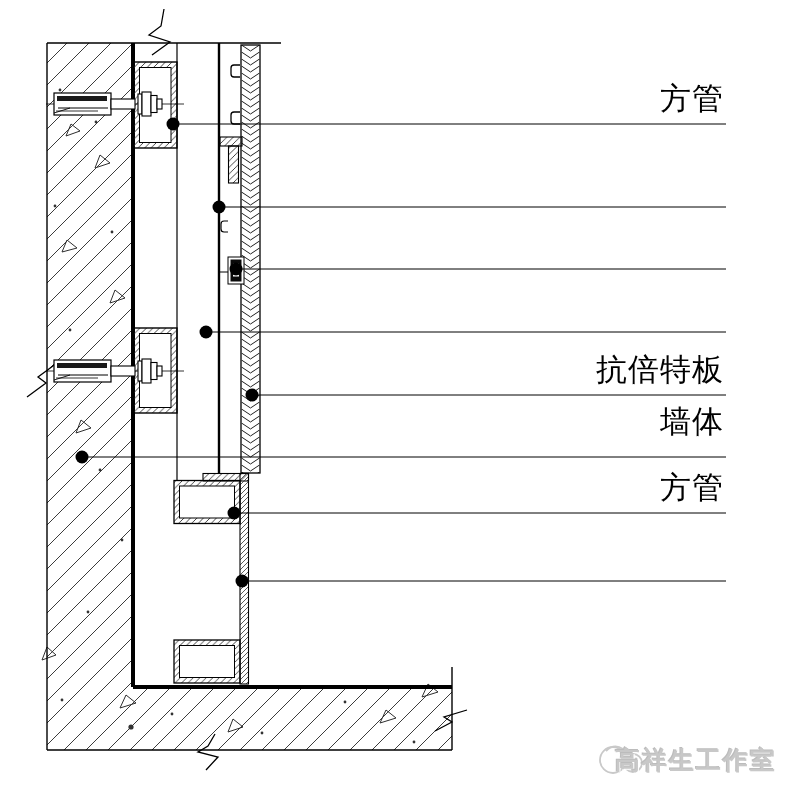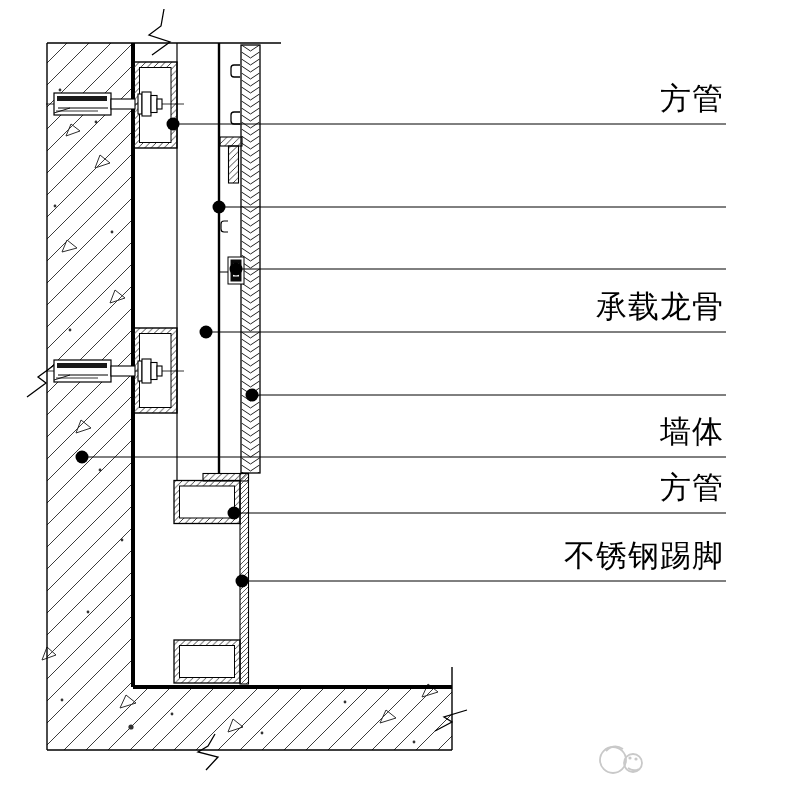--- a/index.html
+++ b/index.html
@@ -184,18 +184,18 @@
       <circle cx="613" cy="760" r="13"></circle>
       <circle cx="633" cy="763" r="9"></circle>
       <path d="M606,751 Q614,743 623,749"></path>
       <path d="M628,768 Q633,772 639,769"></path>
       <circle cx="630" cy="758" r="1.6" fill="#c9c9c9" stroke="none"></circle>
       <circle cx="636" cy="759" r="1.6" fill="#c9c9c9" stroke="none"></circle>
     </g>
   </svg>
 
   <span class="label" style="top:80px">方管</span>
-  <span class="label" style="top:288px">承载龙骨</span>
-  <span class="label" style="top:413px">墙体</span>
+  <span class="label" style="top:351px">抗倍特板</span>
+  <span class="label" style="top:403px">墙体</span>
   <span class="label" style="top:469px">方管</span>
-  <span class="label" style="top:537px">不锈钢踢脚</span>
-
+
+  <span class="watermark">高祥生工作室</span>
 </div>
 
 </body></html>

